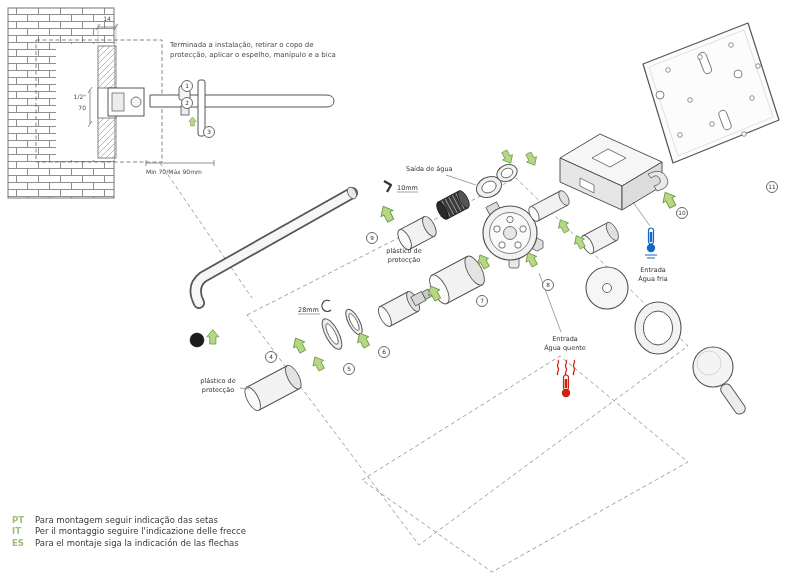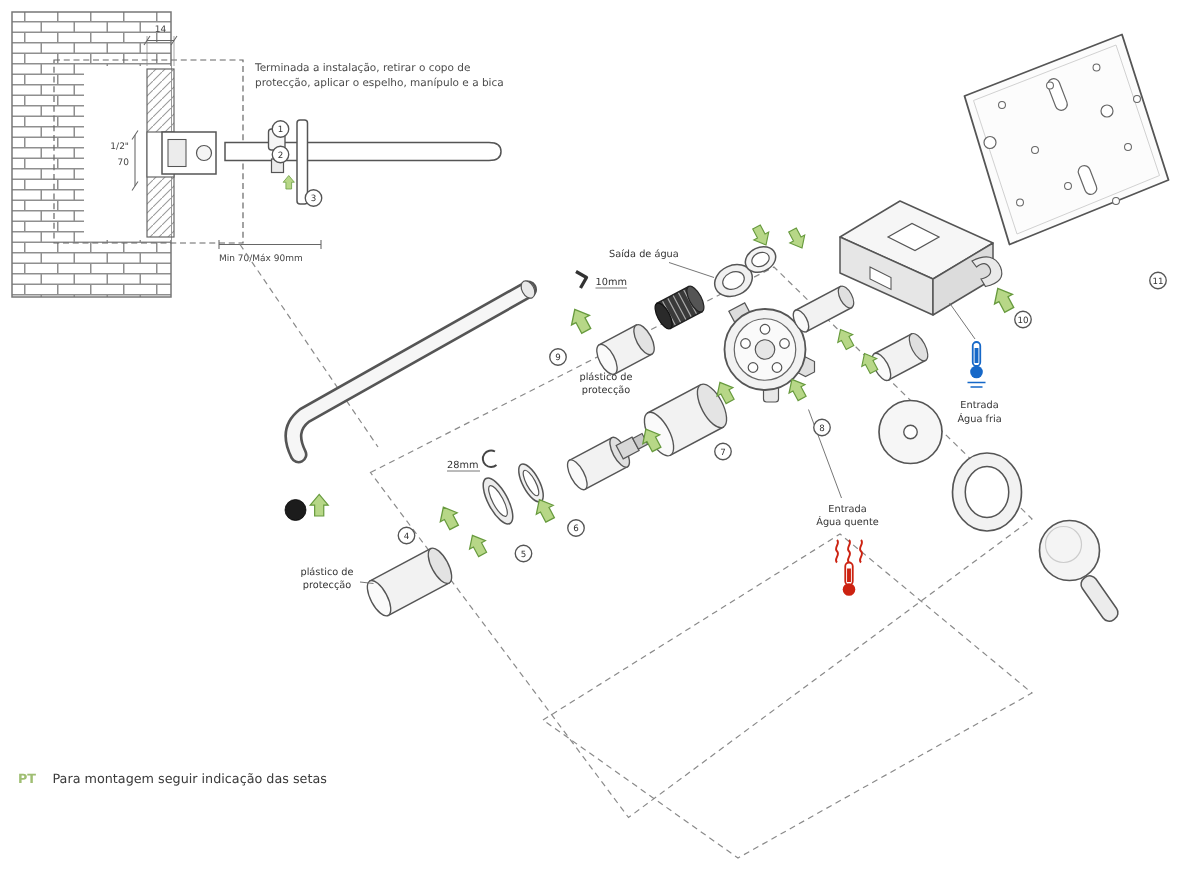--- a/index.html
+++ b/index.html
@@ -336,14 +336,20 @@
       <circle cx="772" cy="187" r="5.5" fill="#fff" stroke="#555" stroke-width="0.9"></circle>
       <text class="callout-n" x="772" y="189.2" text-anchor="middle">11</text>
     </g>
   </g>
 </svg>
 
 <div class="footer">
   <div class="lang-row">
     <span class="lang-code">PT</span><span class="lang-text">Para montagem seguir indicação das setas</span>
   </div>
+  <div class="lang-row">
+    <span class="lang-code">IT</span><span class="lang-text">Per il montaggio seguire l'indicazione delle frecce</span>
+  </div>
+  <div class="lang-row">
+    <span class="lang-code">ES</span><span class="lang-text">Para el montaje siga la indicación de las flechas</span>
+  </div>
 </div>
 </div>
 
 </body></html>

